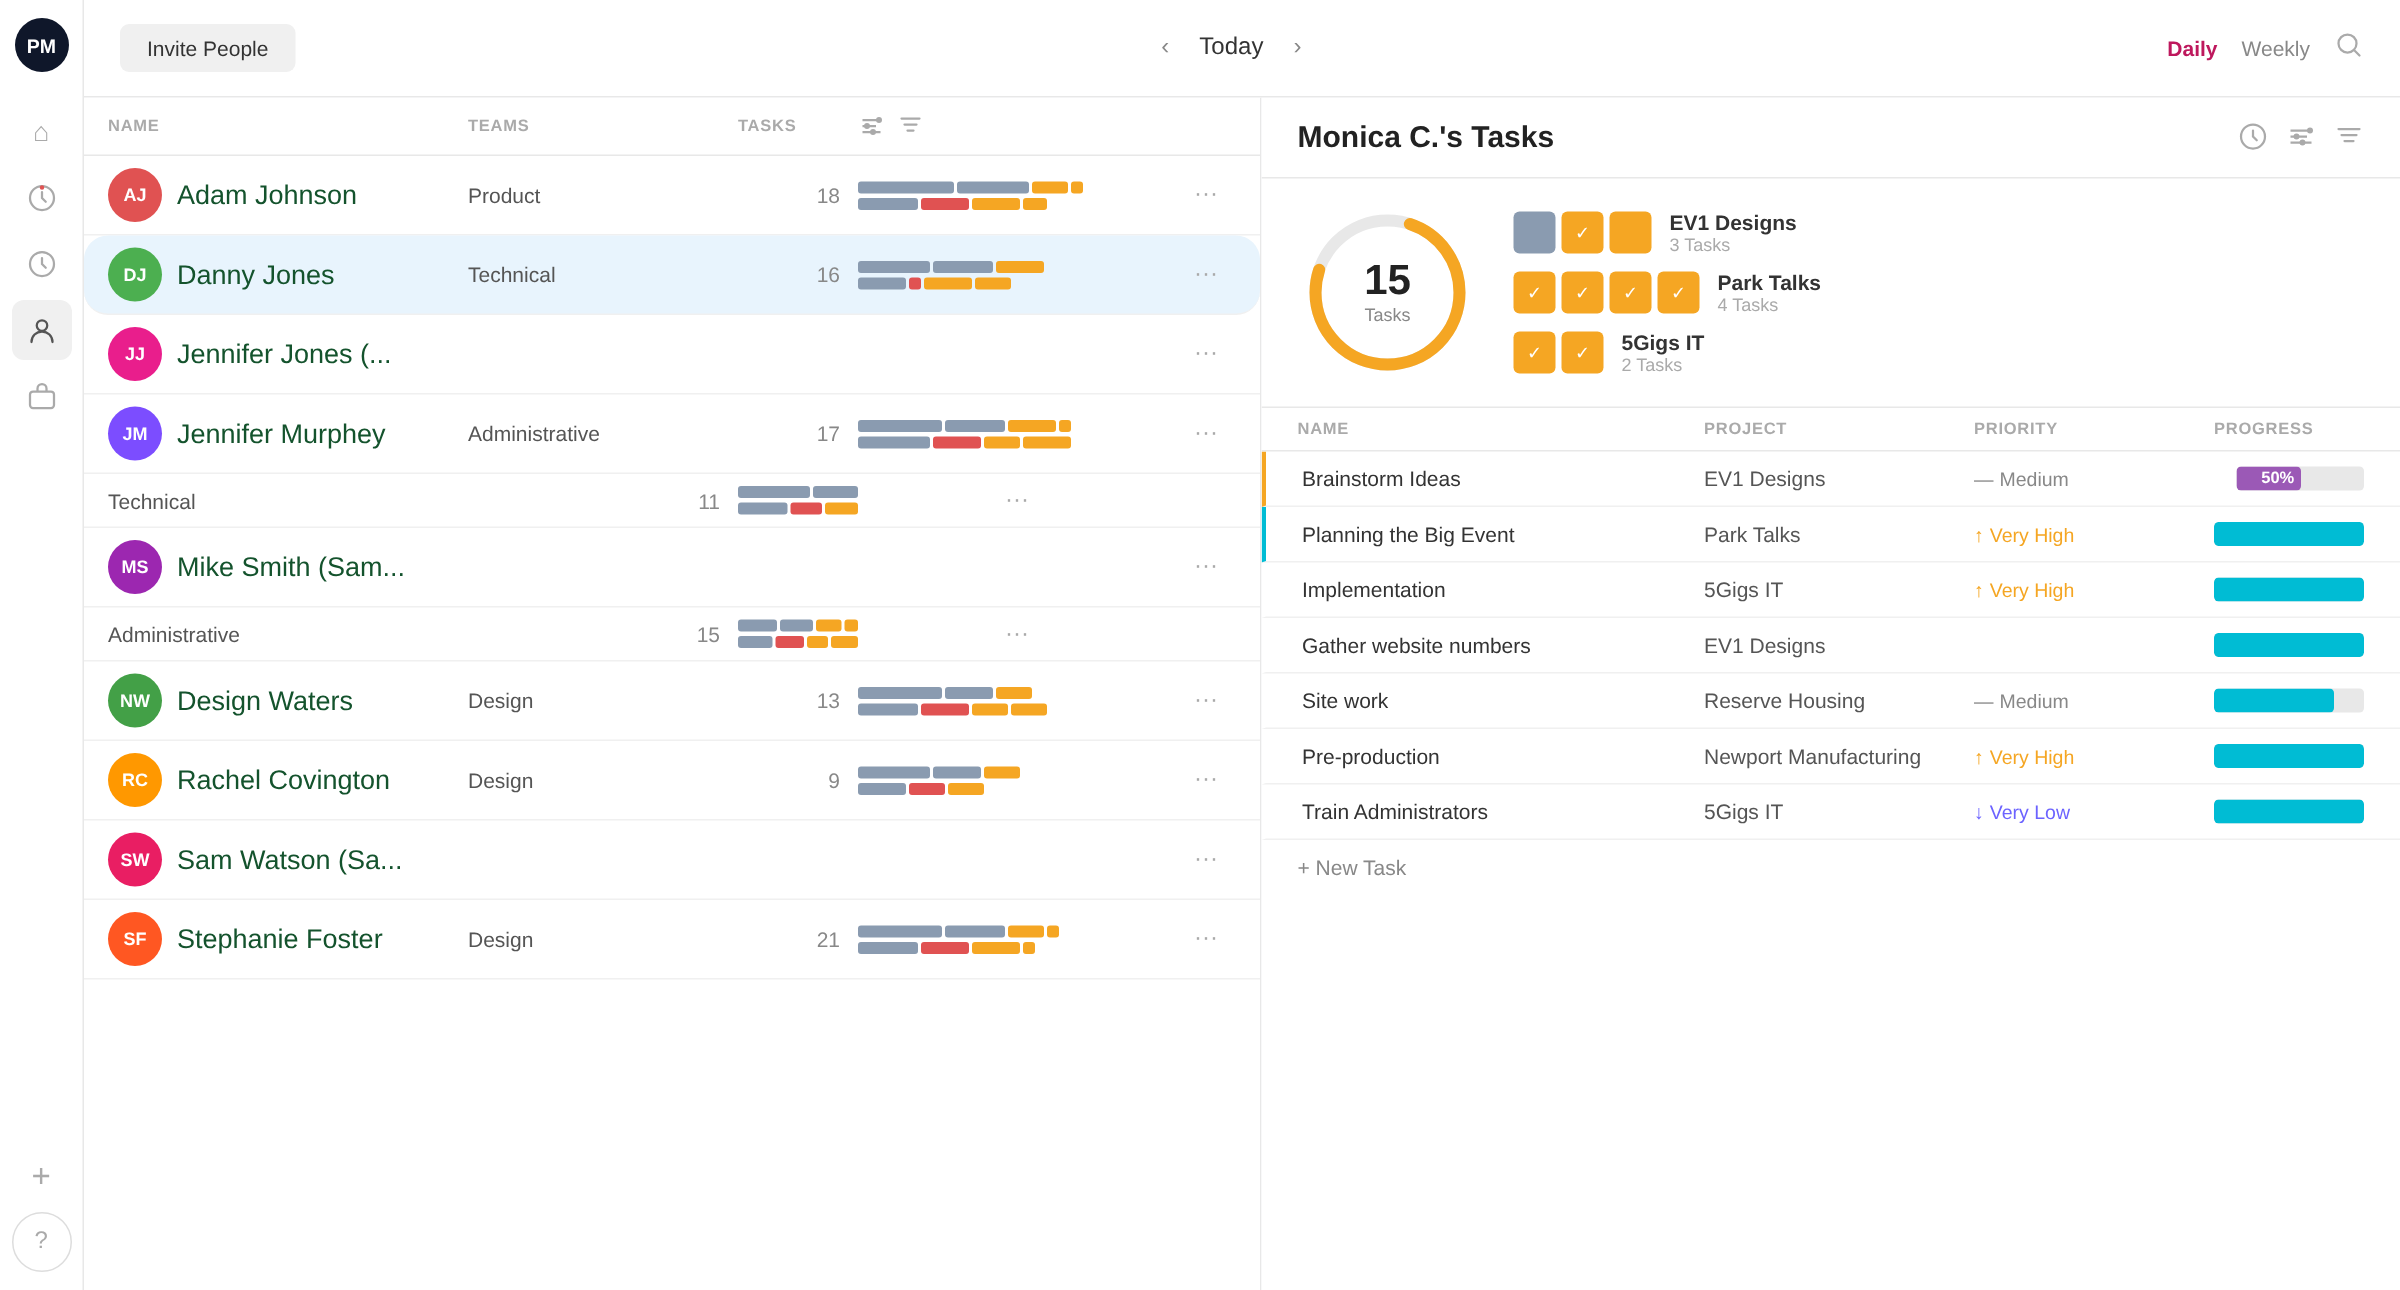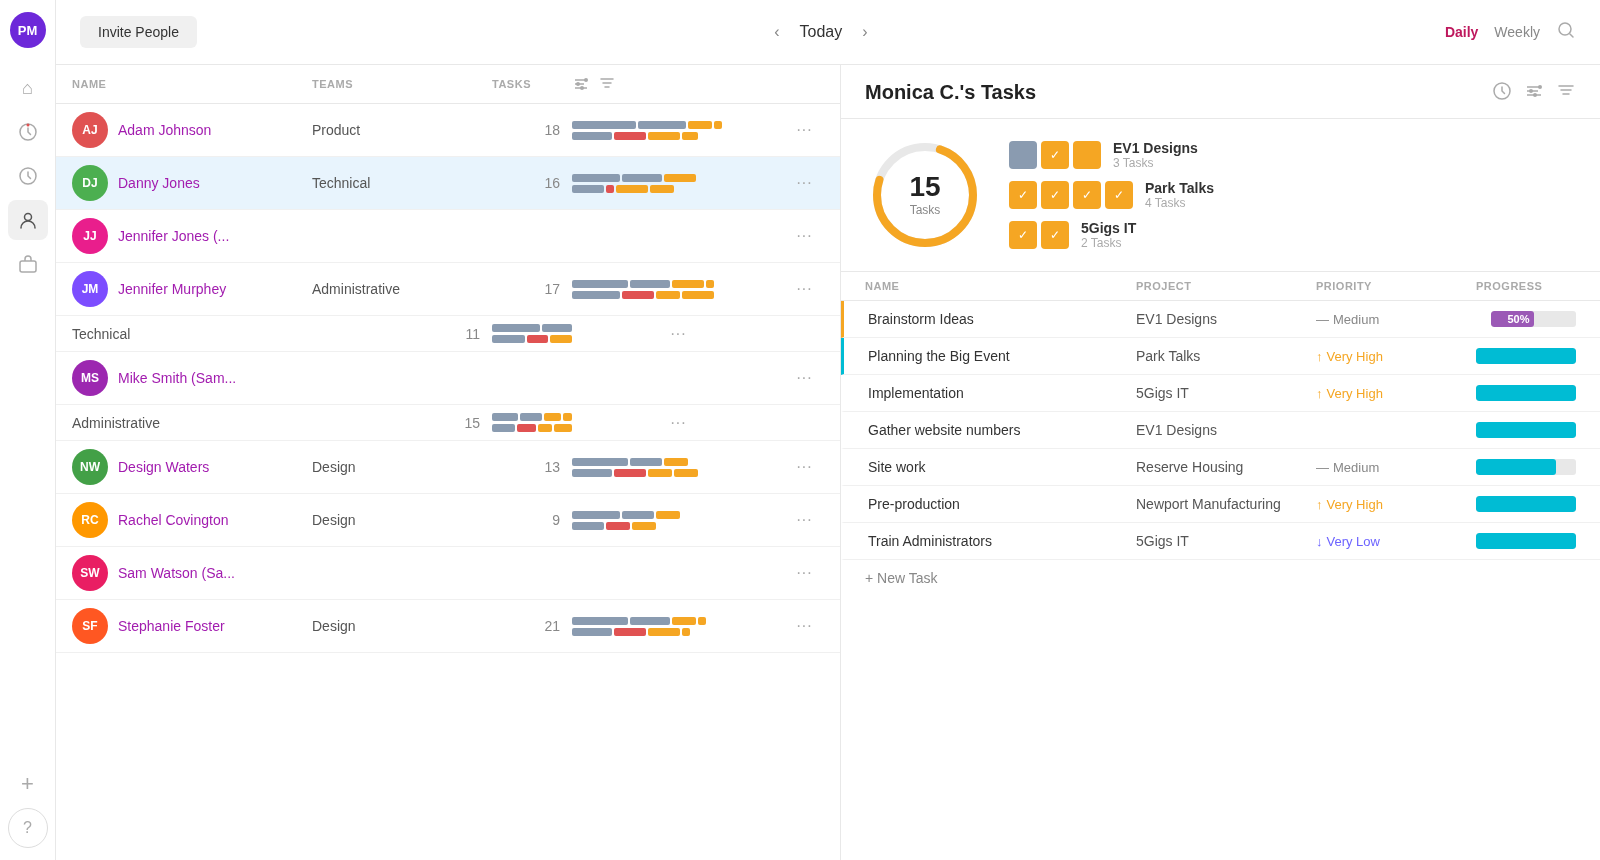--- a/index.html
+++ b/index.html
@@ -12,21 +12,21 @@
       border-right: 1px solid #e8e8e8;
       display: flex;
       flex-direction: column;
       align-items: center;
       padding: 12px 0;
       gap: 4px;
       z-index: 10;
     }
     .sidebar-logo {
       width: 36px; height: 36px;
-      background: #6d28d9;
+      background: #0f172a;
       border-radius: 50%;
       display: flex; align-items: center; justify-content: center;
       color: #fff; font-size: 13px; font-weight: 700;
       margin-bottom: 16px;
     }
     .sidebar-item {
       width: 40px; height: 40px;
       display: flex; align-items: center; justify-content: center;
       border-radius: 8px;
       cursor: pointer;
@@ -113,31 +113,31 @@
     
     .table-body { overflow-y: auto; flex: 1; }
     .table-row {
       display: grid;
       grid-template-columns: 240px 180px 80px 1fr 40px;
       padding: 8px 16px;
       border-bottom: 1px solid #f0f0f0;
       align-items: center;
       cursor: pointer;
     }
-    .table-row.selected { background: #e8f4fd; }
+    .table-row.selected { background: #e8f4fd; border-radius: 16px; }
     .person-cell { display: flex; align-items: center; gap: 10px; }
     .avatar {
       width: 36px; height: 36px;
       border-radius: 50%;
       display: flex; align-items: center; justify-content: center;
       font-size: 12px; font-weight: 700;
       flex-shrink: 0;
       overflow: hidden;
     }
-    .person-name { font-size: 14px; color: #a21caf; }
+    .person-name { font-size: 18px; color: #14532d; }
     .team-name { font-size: 14px; color: #555; }
     .task-count { font-size: 14px; color: #888; text-align: right; padding-right: 12px; }
 
     
     .task-bars { display: flex; flex-direction: column; gap: 3px; }
     .bar-row { display: flex; gap: 2px; align-items: center; }
     .bar-seg {
       height: 8px;
       border-radius: 2px;
     }

